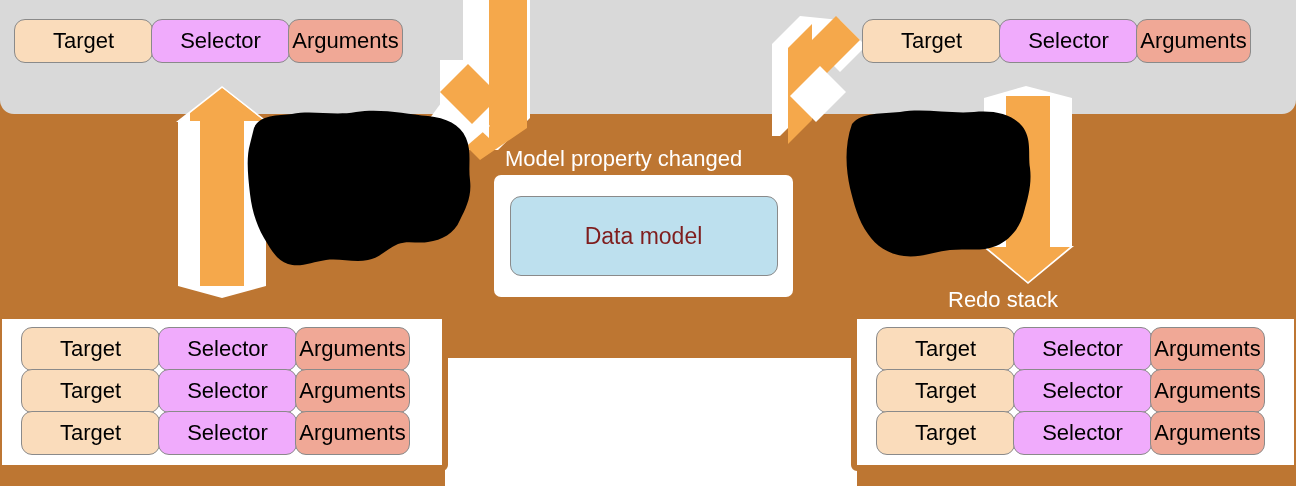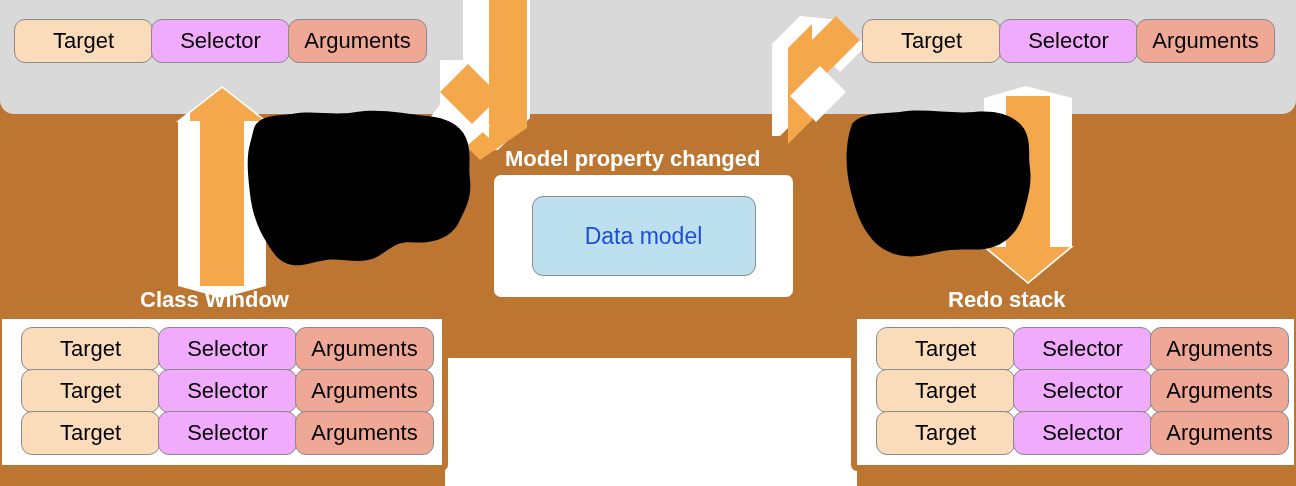--- a/index.html
+++ b/index.html
@@ -50,21 +50,21 @@
     justify-content: center;
     border: 1px solid #8a8a8a;
     border-radius: 11px;
     font-size: 22px;
     color: #000000;
     white-space: nowrap;
     margin-right: -2px;
   }
   .chip.target    { background: #fadcbb; width: 139px; }
   .chip.selector  { background: #f0abfc; width: 139px; }
-  .chip.arguments { background: #f0a896; width: 139px; }
+  .chip.arguments { background: #f0a896; width: 115px; }
 
   
   .top-row {
     position: absolute;
     z-index: 4;
   }
   .top-row.left  { left: 14px;  top: 19px; }
   .top-row.right { left: 862px; top: 19px; }
 
   
@@ -80,21 +80,21 @@
   .stack-panel.left  { left: -4px;  top: 313px; width: 452px; }
   .stack-panel.right { left: 851px; top: 313px; width: 449px; }
   .stack-panel .chip-row { margin-left: 19px; }
   .stack-panel .chip { border-radius: 11px; }
   .stack-panel .chip-row + .chip-row { margin-top: -2px; }
 
   
   .caption {
     position: absolute;
     font-size: 22px;
-    font-weight: bold;
+    font-weight: normal;
     color: #ffffff;
     z-index: 6;
     white-space: nowrap;
     text-align: center;
   }
   .caption.class-window { left: 140px;  top: 287px; }
   .caption.redo-stack   { left: 948px; top: 287px; }
   .caption.model-changed{ left: 505px;  top: 146px; }
 
   
@@ -104,29 +104,29 @@
     width: 299px; height: 122px;
     background: #ffffff;
     border-radius: 7px;
     z-index: 5;
     display: flex;
     align-items: center;
     justify-content: center;
   }
   .model-card .inner {
     box-sizing: border-box;
-    width: 224px; height: 80px;
+    width: 268px; height: 80px;
     background: #bde0ee;
     border: 1px solid #8a8a8a;
     border-radius: 11px;
     display: flex;
     align-items: center;
     justify-content: center;
     font-size: 23px;
-    color: #1d4ed8;
+    color: #7f1d1d;
   }
 
   
   .arrow-layer {
     position: absolute;
     left: 0; top: 0;
     width: 1296px; height: 486px;
     z-index: 3;
     pointer-events: none;
   }
@@ -188,21 +188,20 @@
     <div class="chip target">Target</div>
     <div class="chip selector">Selector</div>
     <div class="chip arguments">Arguments</div>
   </div>
 
   <div class="caption model-changed">Model property changed</div>
   <div class="model-card">
     <div class="inner">Data model</div>
   </div>
 
-  <div class="caption class-window">Class Window</div>
   <div class="stack-panel left">
     <div class="chip-row">
       <div class="chip target">Target</div>
       <div class="chip selector">Selector</div>
       <div class="chip arguments">Arguments</div>
     </div>
     <div class="chip-row">
       <div class="chip target">Target</div>
       <div class="chip selector">Selector</div>
       <div class="chip arguments">Arguments</div>

